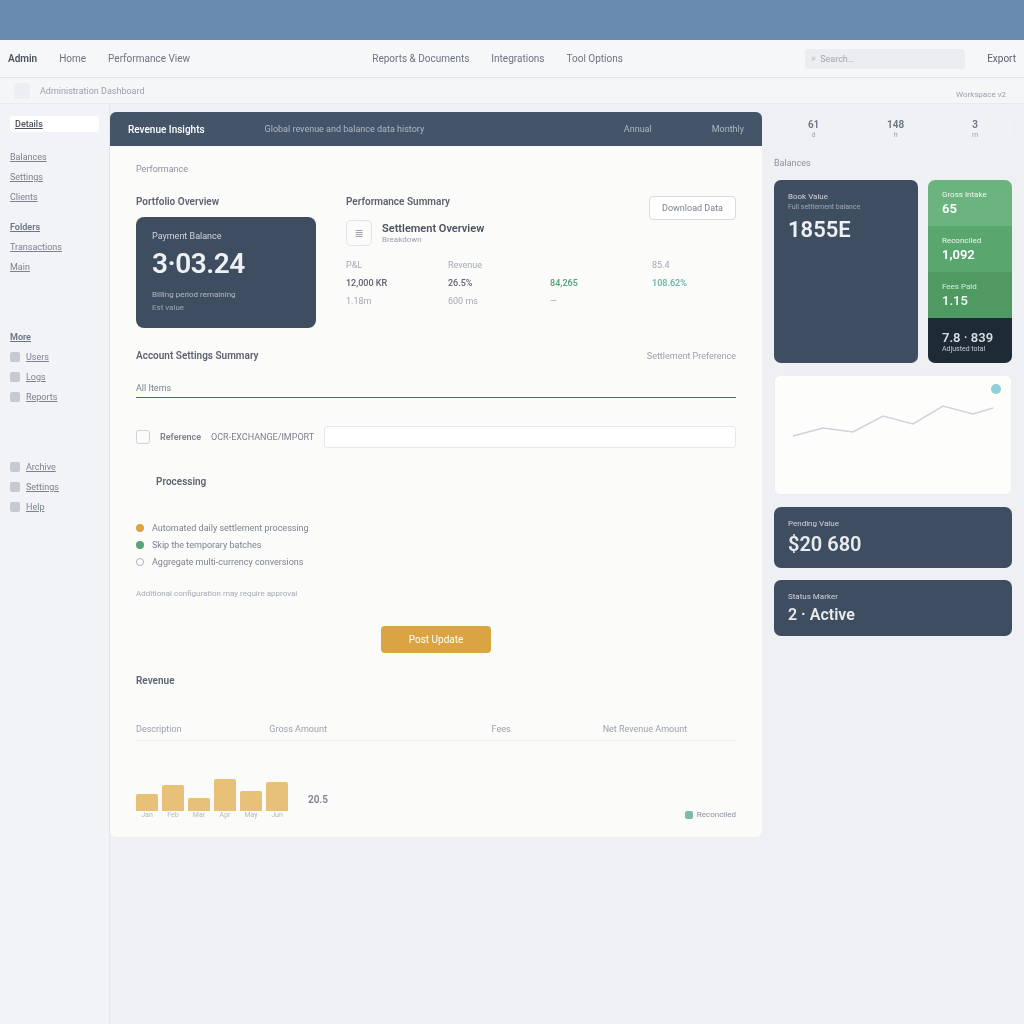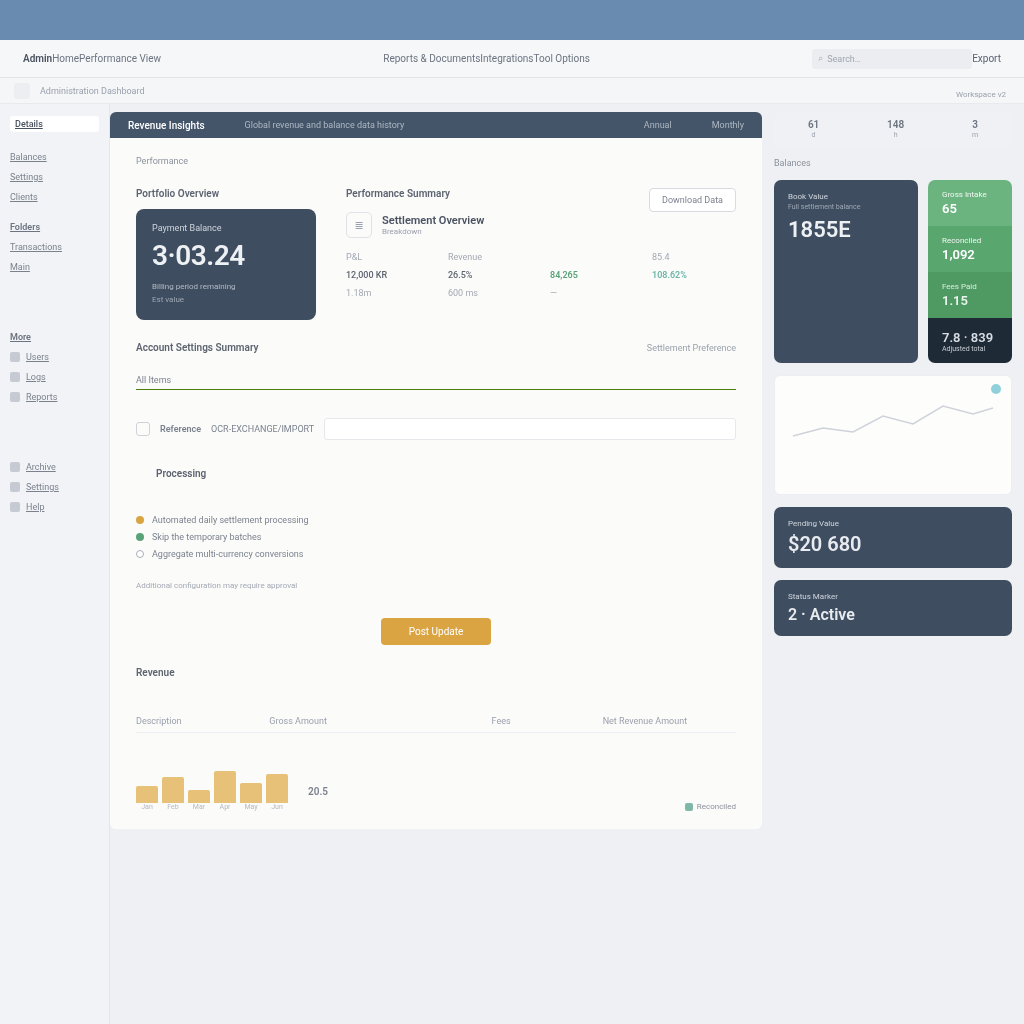--- a/index.html
+++ b/index.html
@@ -1,35 +1,35 @@
 <!DOCTYPE html>
 <html><head>
 <meta charset="utf-8">
 <style>
   * { box-sizing: border-box; margin: 0; padding: 0; font-family: -apple-system, BlinkMacSystemFont, "Segoe UI", Roboto, sans-serif; }
   body { width: 1024px; height: 1024px; background: #6a8bb0; overflow: hidden; }
   .app-shell { width: 100%; height: 100%; background: #eef0f3; display: flex; flex-direction: column; margin-top: 40px; }
   
-  .topnav { height: 38px; background: #f6f7f9; border-bottom: 1px solid #e1e4e9; display: flex; align-items: center; padding: 0 23px; font-size: 10px; color: #6b7480; }
+  .topnav { height: 38px; background: #f6f7f9; border-bottom: 1px solid #e1e4e9; display: flex; align-items: center; padding: 0 8px; font-size: 10px; color: #6b7480; gap: 22px; }
   .topnav .brand { font-weight: 600; color: #4a5260; }
   .topnav .spacer { flex: 1; }
   .topnav .search { width: 160px; height: 20px; background: #ebedf0; border-radius: 3px; display: flex; align-items: center; padding: 0 6px; font-size: 9px; color: #a0a6b0; }
   .topnav .action { color: #5a6270; }
   
   .body { flex: 1; display: flex; }
   
   .leftrail { width: 110px; background: #f2f3f6; border-right: 1px solid #e4e6ea; padding: 12px 10px; font-size: 9px; color: #8a909b; display: flex; flex-direction: column; gap: 20px; }
   .leftrail .group { display: flex; flex-direction: column; gap: 10px; }
   .leftrail .item { color: #7b828e; cursor: pointer; text-decoration: underline; }
   .leftrail .item.sel { background: #fff; border-radius: 3px; padding: 3px 5px; color: #4a5260; font-weight: 500; }
   .leftrail .iconitem { display: flex; align-items: center; gap: 6px; }
   .leftrail .ico { width: 10px; height: 10px; background: #c6cad2; border-radius: 2px; }
   
   .center { flex: 1; display: flex; flex-direction: column; padding: 0 0 20px 0; }
-  .tabstrip { height: 26px; background: #44556a; border-radius: 6px 6px 0 0; margin: 8px 0 0 0; display: flex; align-items: center; padding: 13px 18px; color: #d8dde4; font-size: 10px; gap: 40px; }
+  .tabstrip { height: 34px; background: #44556a; border-radius: 6px 6px 0 0; margin: 8px 0 0 0; display: flex; align-items: center; padding: 13px 18px; color: #d8dde4; font-size: 10px; gap: 60px; }
   .tabstrip .tab { cursor: pointer; }
   .tabstrip .tab.active { color: #fff; font-weight: 500; }
   .tabstrip .sp { flex: 1; }
   .tabstrip .pill { font-size: 9px; color: #aeb7c2; }
   .panel { background: #fbfbfa; border-radius: 0 0 6px 6px; padding: 18px 26px; display: flex; flex-direction: column; gap: 22px; }
   .subhead { font-size: 9px; color: #8b919c; }
   .row1 { display: flex; gap: 30px; align-items: flex-start; }
   .darkcard { background: #3f4d60; border-radius: 8px; padding: 14px 16px 16px; width: 180px; color: #e8ebef; }
   .darkcard .lbl { font-size: 9px; color: #cfd5dd; }
   .darkcard .big { font-size: 28px; font-weight: 600; letter-spacing: -0.5px; margin: 6px 0 10px; color: #eef1f4; }

